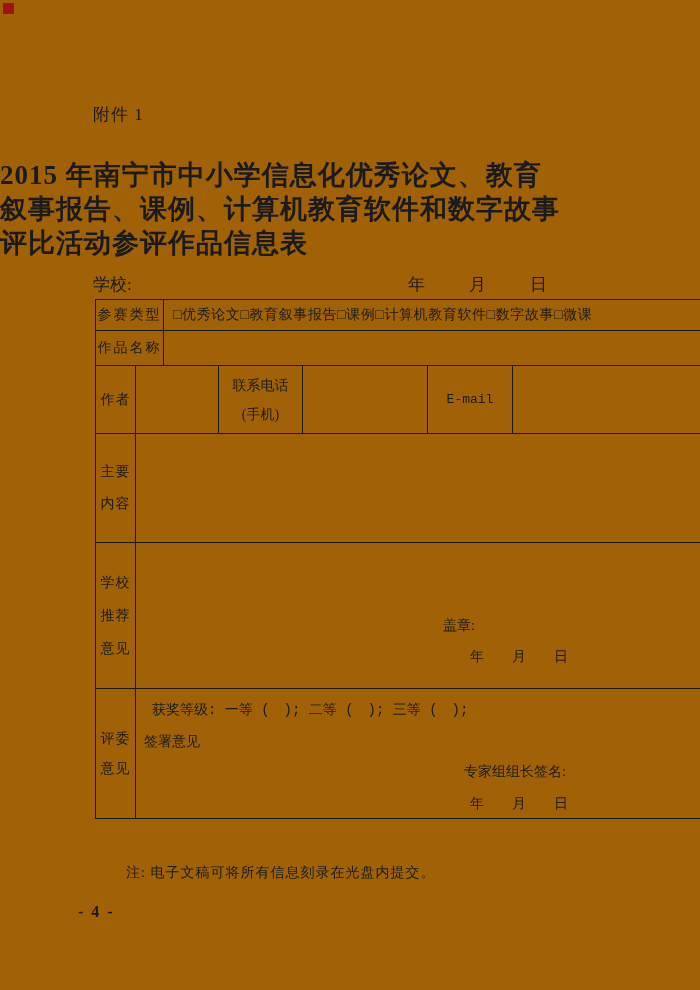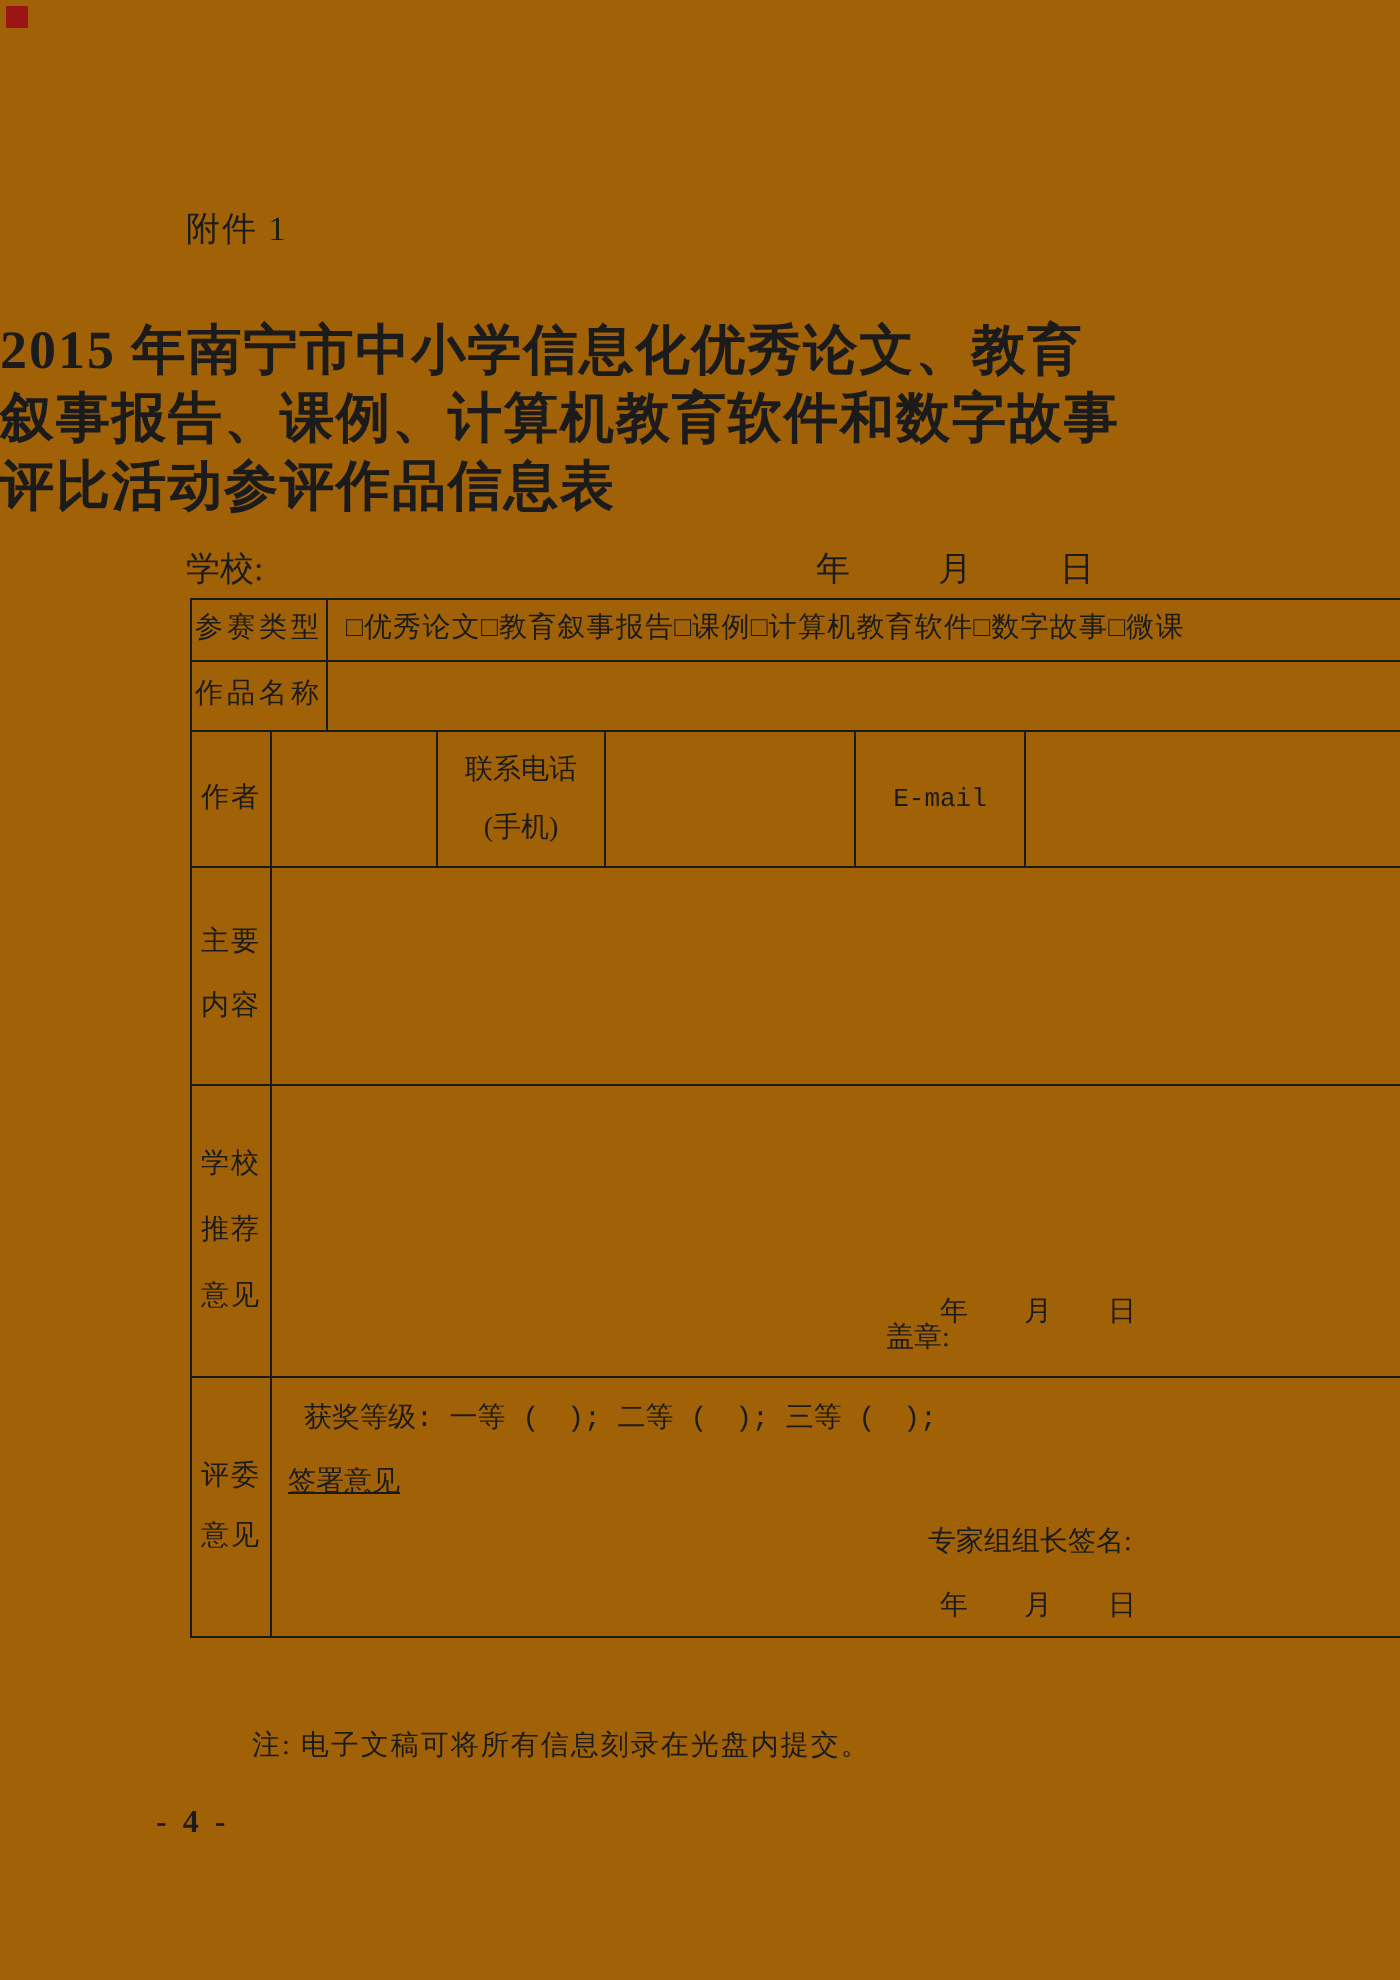--- a/index.html
+++ b/index.html
@@ -140,33 +140,33 @@
       <div class="cell content-cell"></div>
     </div>
 
     <div class="row r6">
       <div class="cell label-cell lab-narrow stack-label lh33">
         <div>学校</div>
         <div>推荐</div>
         <div>意见</div>
       </div>
       <div class="cell content-cell rel-cell">
-        <span class="abs" style="left:307px;top:76px;margin-top:44px;">盖章:</span>
+        <span class="abs" style="left:307px;top:76px;">盖章:</span>
         <span class="abs" style="left:334px;top:107px;">年　　月　　日</span>
       </div>
     </div>
 
     <div class="row r7">
       <div class="cell label-cell lab-narrow stack-label lh30">
         <div>评委</div>
         <div>意见</div>
       </div>
       <div class="cell content-cell rel-cell">
         <span class="abs" style="left:16px;top:14px;font-family:Liberation Mono, monospace;">获奖等级: 一等 (　); 二等 (　); 三等 (　);</span>
-        <span class="abs" style="left:8px;top:46px;text-decoration:underline;">签署意见</span>
+        <span class="abs" style="left:8px;top:46px;">签署意见</span>
         <span class="abs" style="left:328px;top:76px;">专家组组长签名:</span>
         <span class="abs" style="left:334px;top:108px;">年　　月　　日</span>
       </div>
     </div>
 
   </div>
 
   <div class="note">注: 电子文稿可将所有信息刻录在光盘内提交。</div>
 
   <div class="pagenum">- 4 -</div>

